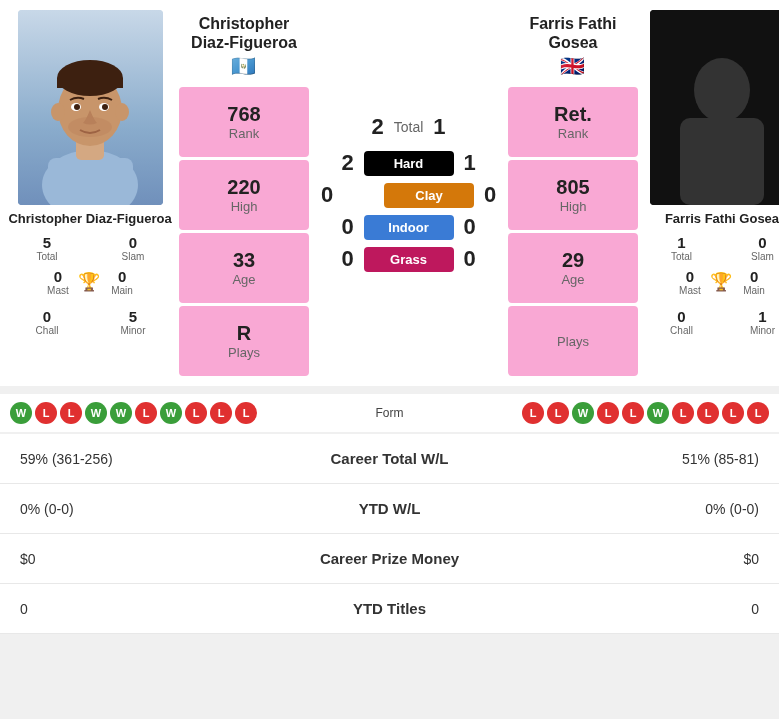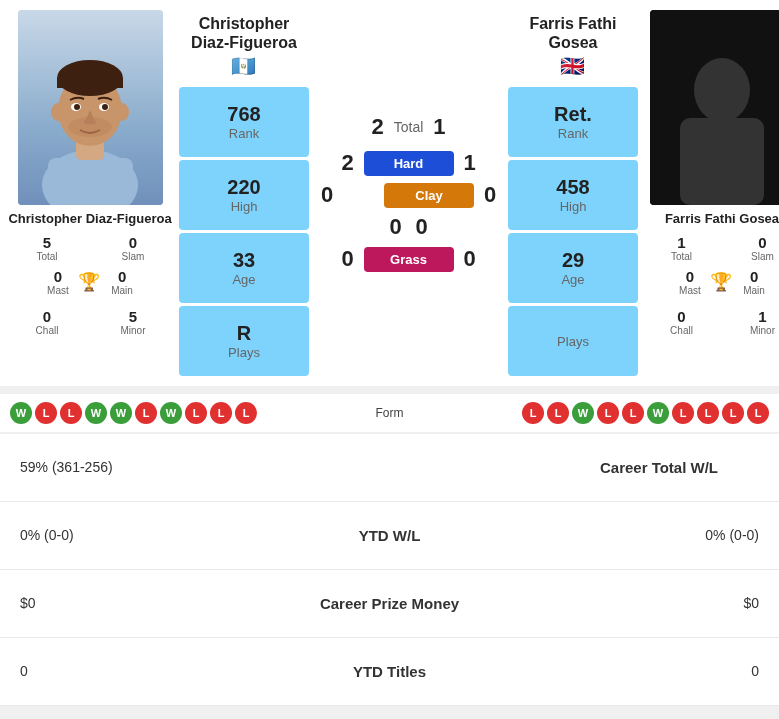--- a/index.html
+++ b/index.html
@@ -120,21 +120,21 @@
       line-height: 1.2;
     }
 
     .flag-img {
       font-size: 20px;
       text-align: center;
       margin: 2px 0;
     }
 
     .rank-box {
-      background: #7dd3fc;
+      background: #f9a8d4;
       border-radius: 4px;
       padding: 16px 4px;
       text-align: center;
       flex: 1;
       display: flex;
       flex-direction: column;
       align-items: center;
       justify-content: center;
     }
 
@@ -191,21 +191,21 @@
     .surface-btn {
       color: #fff;
       font-weight: bold;
       font-size: 13px;
       padding: 5px 16px;
       border-radius: 4px;
       min-width: 90px;
       text-align: center;
     }
 
-    .hard-btn { background: #1d4ed8; }
+    .hard-btn { background: #000000; }
     .clay-btn { background: #d4780a; margin-left: 41px; }
     .indoor-btn { background: #3a7bd5; }
     .grass-btn { background: #be185d; }
 
     
     .right-stats {
       display: flex;
       flex-direction: column;
       width: 130px;
       flex-shrink: 0;
@@ -275,22 +275,22 @@
     .pill-l { background: #e03030; }
 
     
     .stats-rows {
       background: #fff;
       margin-top: 2px;
     }
 
     .stats-row {
       display: flex;
-      align-items: flex-start;
-      padding: 25px 20px;
+      align-items: center;
+      padding: 16px 20px;
       border-bottom: 1px solid #e8e8e8;
     }
 
     .stats-row-value-left {
       flex: 1;
       text-align: left;
       font-size: 14px;
       color: #333;
     }
 
@@ -426,40 +426,41 @@
         <span class="surface-btn hard-btn">Hard</span>
         <span class="compare-num">1</span>
       </div>
       <div class="surface-row">
         <span class="compare-num">0</span>
         <span class="surface-btn clay-btn">Clay</span>
         <span class="compare-num">0</span>
       </div>
       <div class="surface-row">
         <span class="compare-num">0</span>
+        <span class="surface-btn indoor-btn">Indoor</span>
         <span class="compare-num">0</span>
       </div>
       <div class="surface-row">
         <span class="compare-num">0</span>
         <span class="surface-btn grass-btn">Grass</span>
         <span class="compare-num">0</span>
       </div>
     </div>
 
     <div class="right-stats">
       <div class="player-title-box">
         <div class="player-title">Farris Fathi Gosea</div>
         <div class="flag-img">🇬🇧</div>
       </div>
       <div class="rank-box">
         <span class="rank-value">Ret.</span>
         <span class="rank-label">Rank</span>
       </div>
       <div class="rank-box">
-        <span class="rank-value">458</span>
+        <span class="rank-value">805</span>
         <span class="rank-label">High</span>
       </div>
       <div class="rank-box">
         <span class="rank-value">29</span>
         <span class="rank-label">Age</span>
       </div>
       <div class="rank-box">
         <span class="rank-value"></span>
         <span class="rank-label">Plays</span>
       </div>
@@ -536,20 +537,21 @@
         <span class="form-pill pill-l">L</span>
         <span class="form-pill pill-l">L</span>
         <span class="form-pill pill-l">L</span>
       </div>
   </div>
 
   <div class="stats-rows">
     <div class="stats-row">
       <span class="stats-row-value-left">59% (361-256)</span>
       <span class="stats-row-label">Career Total W/L</span>
+      <span class="stats-row-value-right">51% (85-81)</span>
     </div>
     <div class="stats-row">
       <span class="stats-row-value-left">0% (0-0)</span>
       <span class="stats-row-label">YTD W/L</span>
       <span class="stats-row-value-right">0% (0-0)</span>
     </div>
     <div class="stats-row">
       <span class="stats-row-value-left">$0</span>
       <span class="stats-row-label">Career Prize Money</span>
       <span class="stats-row-value-right">$0</span>

